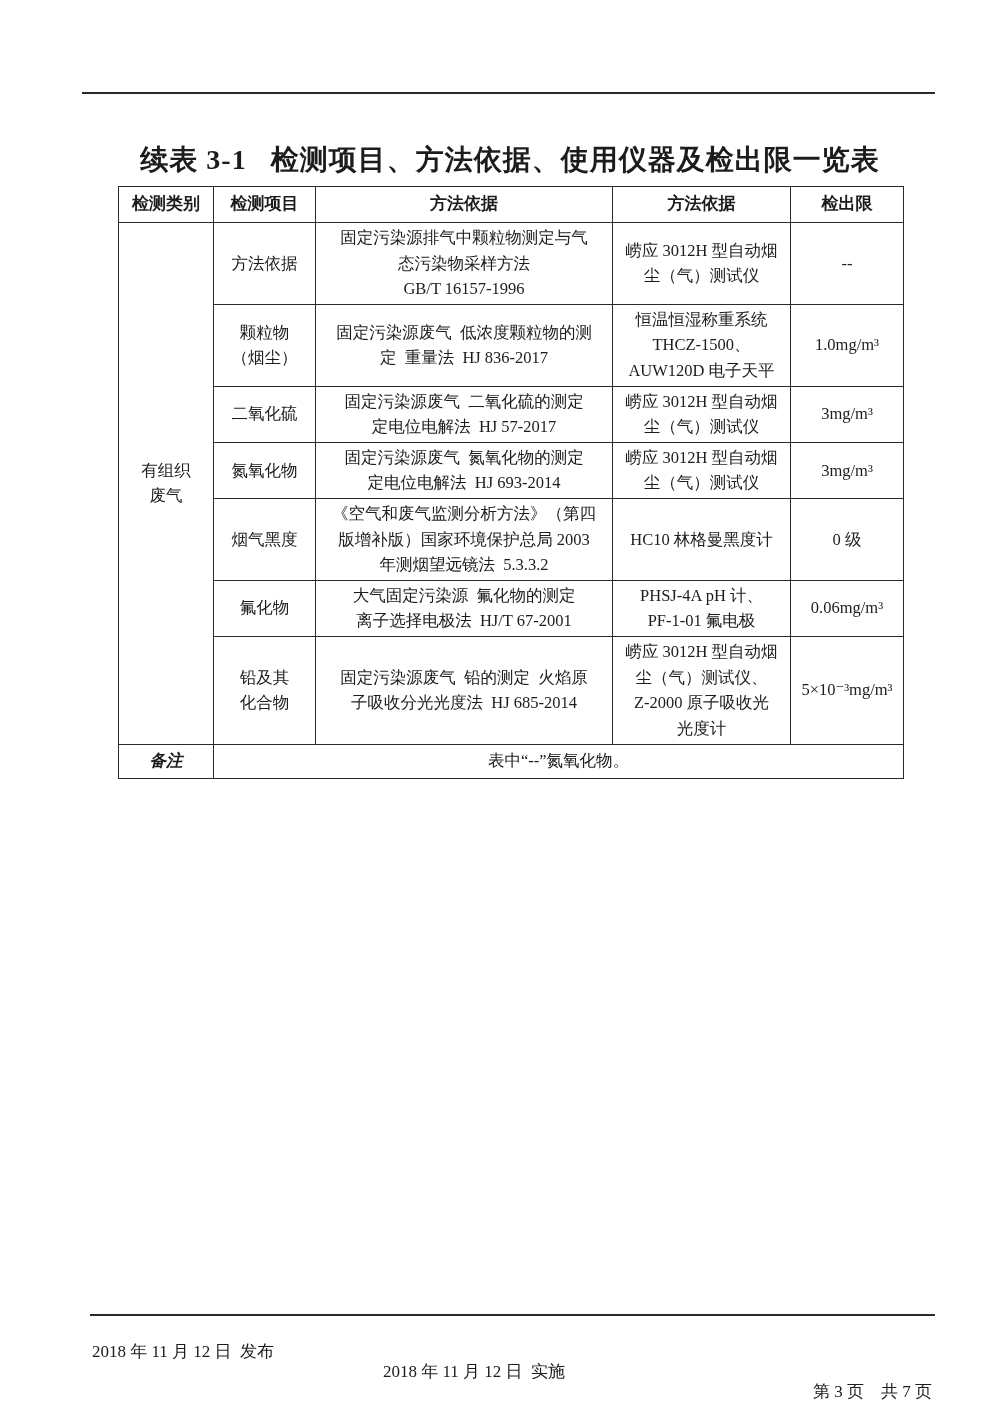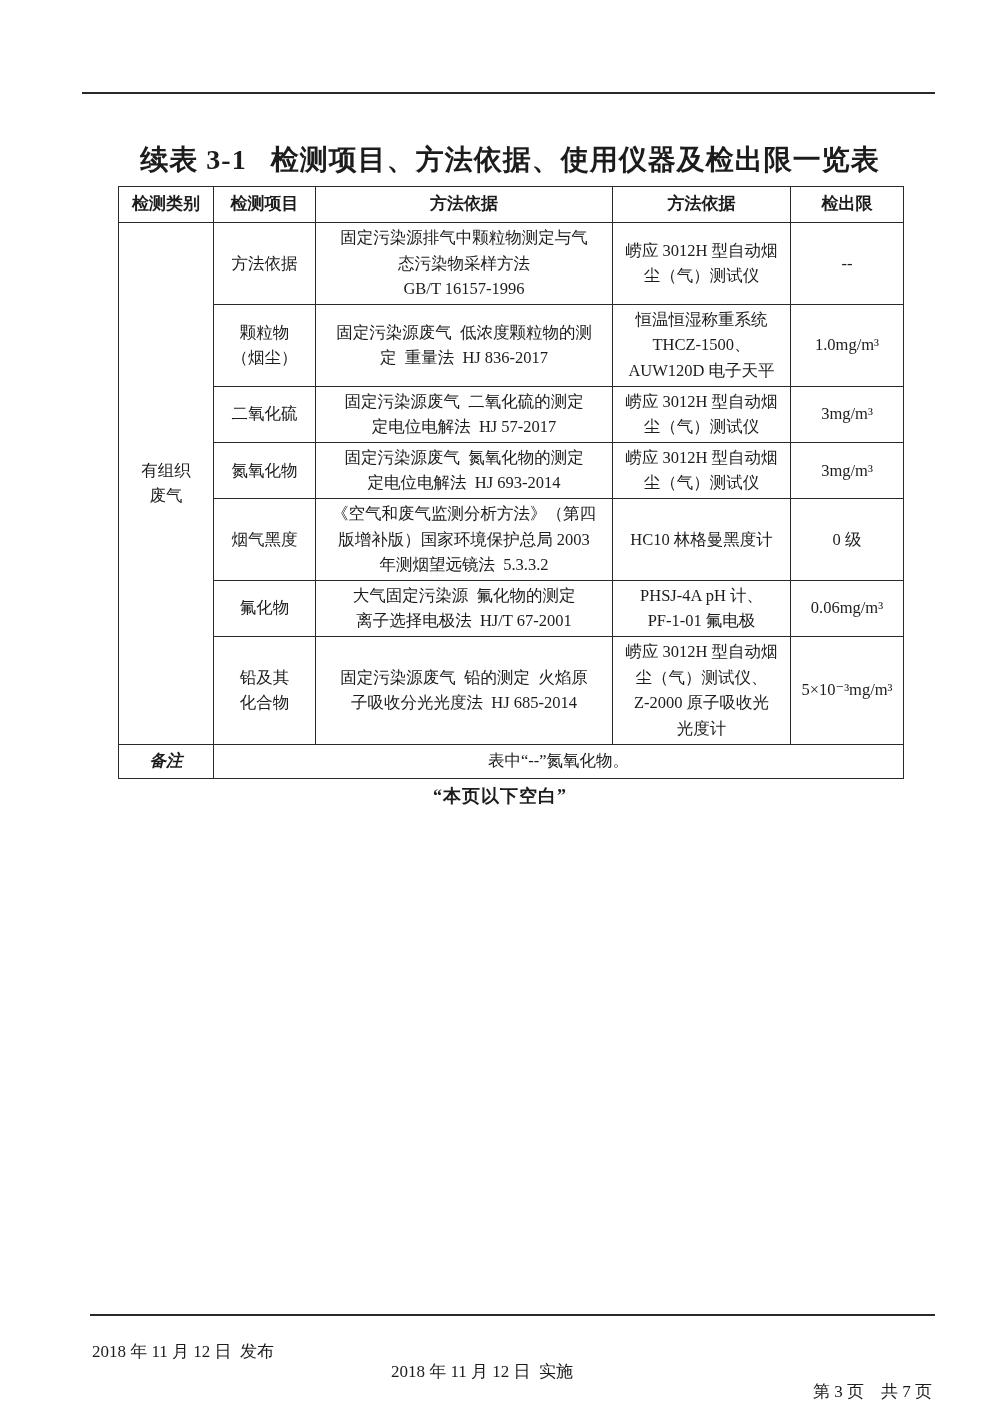--- a/index.html
+++ b/index.html
@@ -82,21 +82,21 @@
     top: 1314px; left: 90px; width: 845px;
     border-top: 2px solid #2a2a2a;
   }
   .ftr {
     position: absolute;
     top: 1320px; left: 0; width: 100%;
     font-size: 17px;
     white-space: pre;
   }
   .ftr-issue { position: absolute; left: 92px; }
-  .ftr-impl  { position: absolute; left: 391px; }
+  .ftr-impl  { position: absolute; left: 383px; }
   .ftr-page  { position: absolute; right: 68px; }
 </style>
 </head>
 <body>
 
 <div class="page">
 
   <div class="hdr-rule"></div>
 
   <div class="title">续表 3-1   检测项目、方法依据、使用仪器及检出限一览表</div>
@@ -181,21 +181,20 @@
 光度计</td>
         <td>5×10⁻³mg/m³</td>
       </tr>
       <tr style="height:34px">
         <td class="remark-label">备注</td>
         <td class="remark-text" colspan="4">表中“--”氮氧化物。</td>
       </tr>
     </tbody>
   </table>
 
-  <div class="blank-note">“本页以下空白”</div>
 
   <div class="ftr-rule"></div>
   <div class="ftr">
     <span class="ftr-issue">2018 年 11 月 12 日  发布</span>
     <span class="ftr-impl">2018 年 11 月 12 日  实施</span>
     <span class="ftr-page">第 3 页    共 7 页</span>
   </div>
 
 </div>
 

